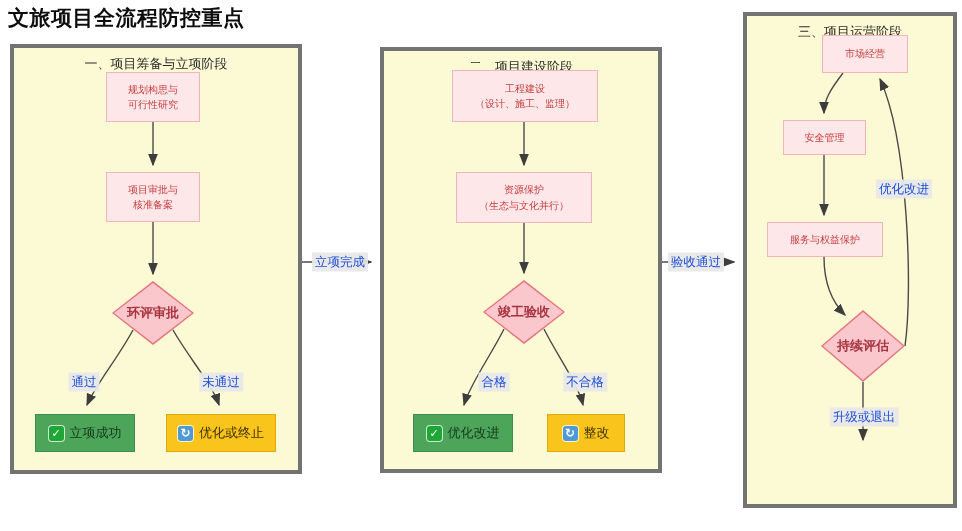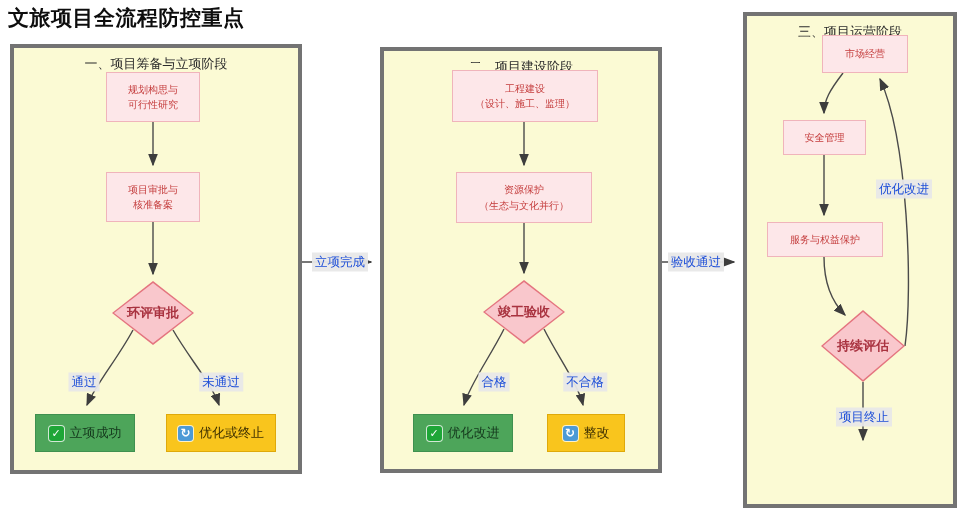--- a/index.html
+++ b/index.html
@@ -146,18 +146,18 @@
 
   <div class="node" style="left:822px;top:35px;width:86px;height:38px;">市场经营</div>
   <div class="node" style="left:783px;top:120px;width:83px;height:35px;">安全管理</div>
   <div class="node" style="left:767px;top:222px;width:116px;height:35px;">服务与权益保护</div>
   <div class="diamond" style="left:821px;top:310px;width:84px;height:72px;">
     <div class="shape-outer"></div>
     <div class="shape-inner"></div>
     <div class="dlabel">持续评估</div>
   </div>
   <div class="edge-label" style="left:904px;top:189px;">优化改进</div>
-  <div class="edge-label" style="left:864px;top:417px;">项目终止</div>
+  <div class="edge-label" style="left:864px;top:417px;">升级或退出</div>
 
   <div class="edge-label" style="left:340px;top:262px;">立项完成</div>
   <div class="edge-label" style="left:696px;top:262px;">验收通过</div>
 
 </div>
 
 </body></html>

